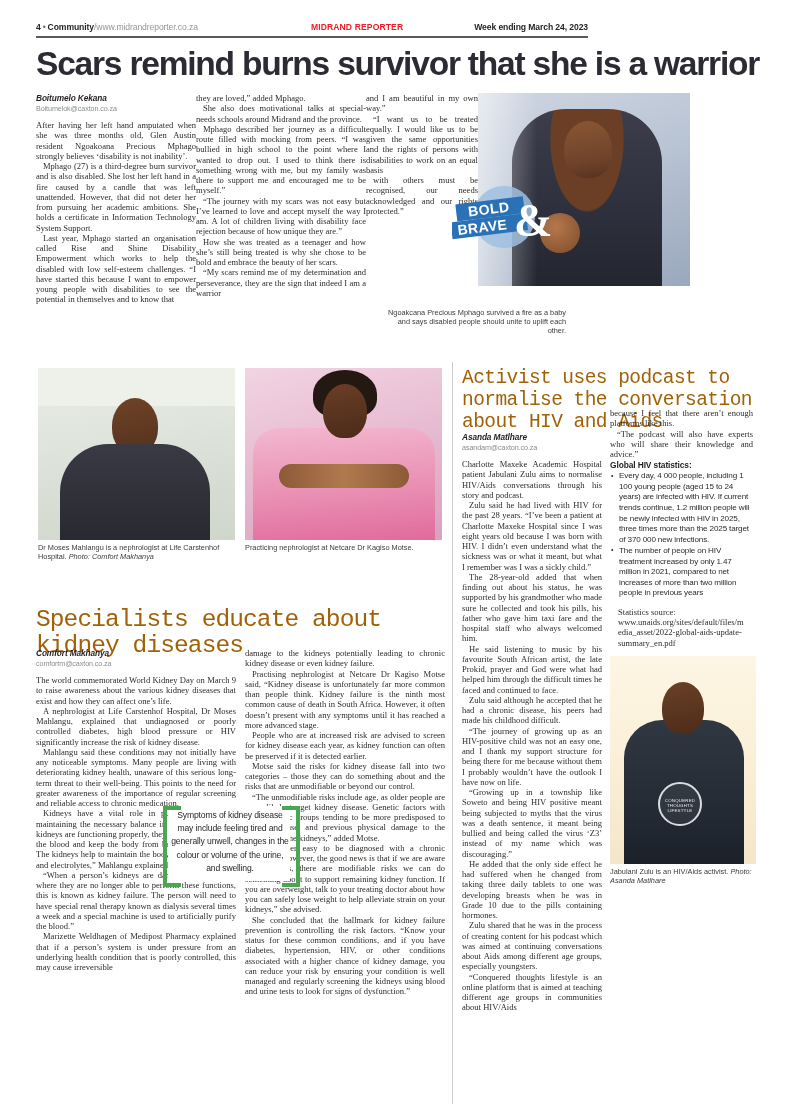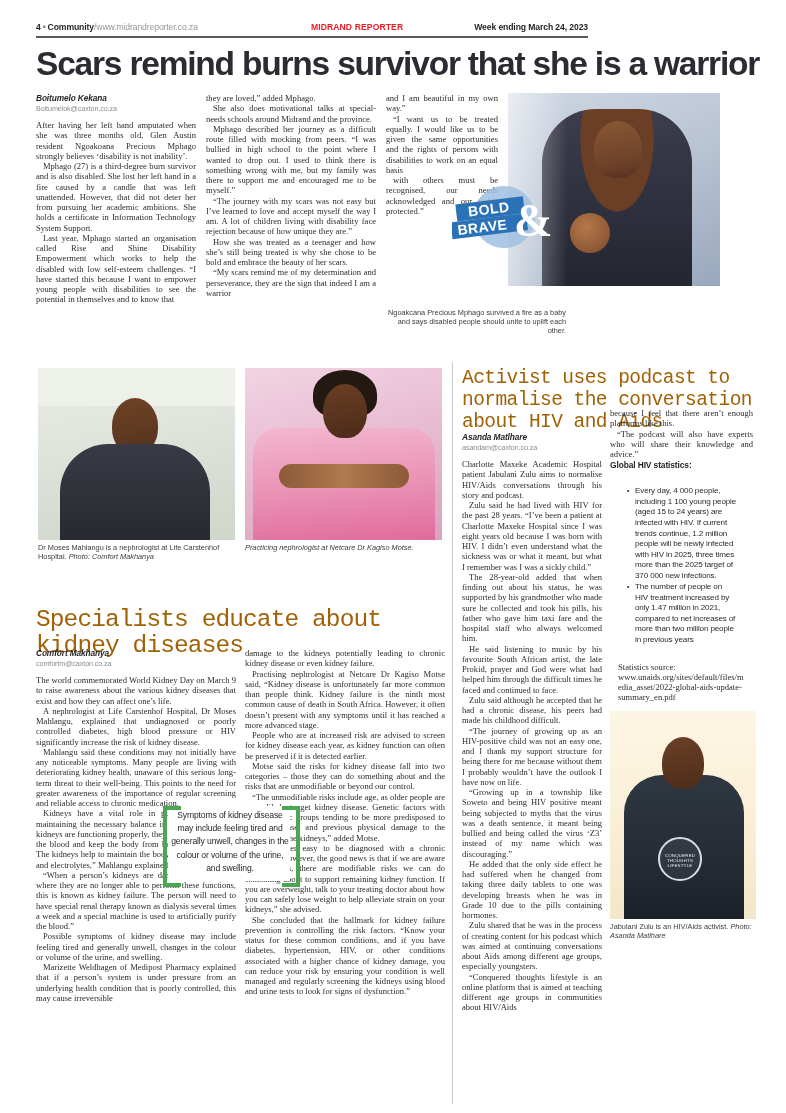--- a/index.html
+++ b/index.html
@@ -100,21 +100,20 @@
     color: #2e2b29;
     hyphens: auto;
   }
   .col p.first { text-indent: 0; }
 
   
   .story1 {
     position: relative;
     display: grid;
     grid-template-columns: 160px 170px 112px 1fr;
-    column-gap: 10px;
   }
   .s1-photo {
     position: relative;
     width: 212px;
     height: 193px;
     overflow: hidden;
     background: linear-gradient(160deg,#cfd6e2 0%, #b9c4d4 45%, #9aa8bd 100%);
   }
   .s1-photo .ph-person {
     position: absolute;
@@ -276,21 +275,21 @@
 
   
   .stats-title {
     font-family: "Liberation Sans", sans-serif;
     font-weight: bold;
     font-size: 8.4px;
     margin: 1px 0 1px 0;
     letter-spacing: -0.1px;
   }
   ul.stats {
-    margin: 16px; padding: 0 0 0 9px;
+    margin: 0; padding: 0 0 0 9px;
     list-style: none;
   }
   ul.stats li {
     font-family: "Liberation Sans", sans-serif;
     font-size: 8.1px;
     line-height: 10.6px;
     letter-spacing: -0.15px;
     position: relative;
     margin-bottom: 0.5px;
     color: #2e2b29;
@@ -435,34 +434,33 @@
     </div>
   </div>
 
   <div class="abs" style="left:245px; top:368px;">
     <div class="photo-motse">
       <div class="pinkshirt"></div>
       <div class="hair"></div>
       <div class="head"></div>
       <div class="arms"></div>
     </div>
-    <div class="caption" style="width:197px; margin-top:3px;font-style:italic;">Practicing nephrologist at Netcare Dr Kagiso Motse.</div>
+    <div class="caption" style="width:197px; margin-top:3px;">Practicing nephrologist at Netcare Dr Kagiso Motse.</div>
   </div>
 
   <h2 class="subhead big abs" style="left:36px; top:601px; width:420px;">Specialists educate about kidney diseases</h2>
 
   <div class="abs col" style="left:36px; top:648px; width:200px;">
     <div class="byline">Comfort Makhanya</div>
     <div class="byline-mail">comfortm@caxton.co.za</div>
     <p class="first">The world commemorated World Kidney Day on March 9 to raise awareness about the various kidney diseases that exist and how they can affect one’s life.</p>
     <p>A nephrologist at Life Carstenhof Hospital, Dr Moses Mahlangu, explained that undiagnosed or poorly controlled diabetes, high blood pressure or HIV significantly increase the risk of kidney disease.</p>
     <p>Mahlangu said these conditions may not initially have any noticeable symptoms. Many people are living with deteriorating kidney health, unaware of this serious long-term threat to their well-being. This points to the need for greater awareness of the importance of regular screening and reliable access to chronic medication.</p>
     <p>Kidneys have a vital role in purifying blood and maintaining the necessary balance in our bodies. “When kidneys are functioning properly, they remove toxins from the blood and keep the body from becoming too acidic. The kidneys help to maintain the body’s fluid levels, salts and electrolytes,” Mahlangu explained.</p>
     <p>“When a person’s kidneys are damaged to the point where they are no longer able to perform these functions, this is known as kidney failure. The person will need to have special renal therapy known as dialysis several times a week and a special machine is used to artificially purify the blood.”</p>
-    <p>Possible symptoms of kidney disease may include feeling tired and generally unwell, changes in the colour or volume of the urine, and swelling.</p>
     <p>Marizette Weldhagen of Medipost Pharmacy explained that if a person’s system is under pressure from an underlying health condition that is poorly controlled, this may cause irreversible</p>
   </div>
 
   <div class="abs col" style="left:245px; top:648px; width:200px;">
     <p class="first">damage to the kidneys potentially leading to chronic kidney disease or even kidney failure.</p>
     <p>Practising nephrologist at Netcare Dr Kagiso Motse said, “Kidney disease is unfortunately far more common than people think. Kidney failure is the ninth most common cause of death in South Africa. However, it often doesn’t present with any symptoms until it has reached a more advanced stage.</p>
     <p>People who are at increased risk are advised to screen for kidney disease each year, as kidney function can often be preserved if it is detected earlier.</p>
     <p>Motse said the risks for kidney disease fall into two categories – those they can do something about and the risks that are unmodifiable or beyond our control.</p>
     <p>“The unmodifiable risks include age, as older people are more likely to get kidney disease. Genetic factors with certain ethnic groups tending to be more predisposed to kidney disease, and previous physical damage to the structure of the kidneys,” added Motse.</p>
     <p>“It is never easy to be diagnosed with a chronic condition. However, the good news is that if we are aware of our risks, there are modifiable risks we can do something about to support remaining kidney function. If you are overweight, talk to your treating doctor about how you can safely lose weight to help alleviate strain on your kidneys,” she advised.</p>

